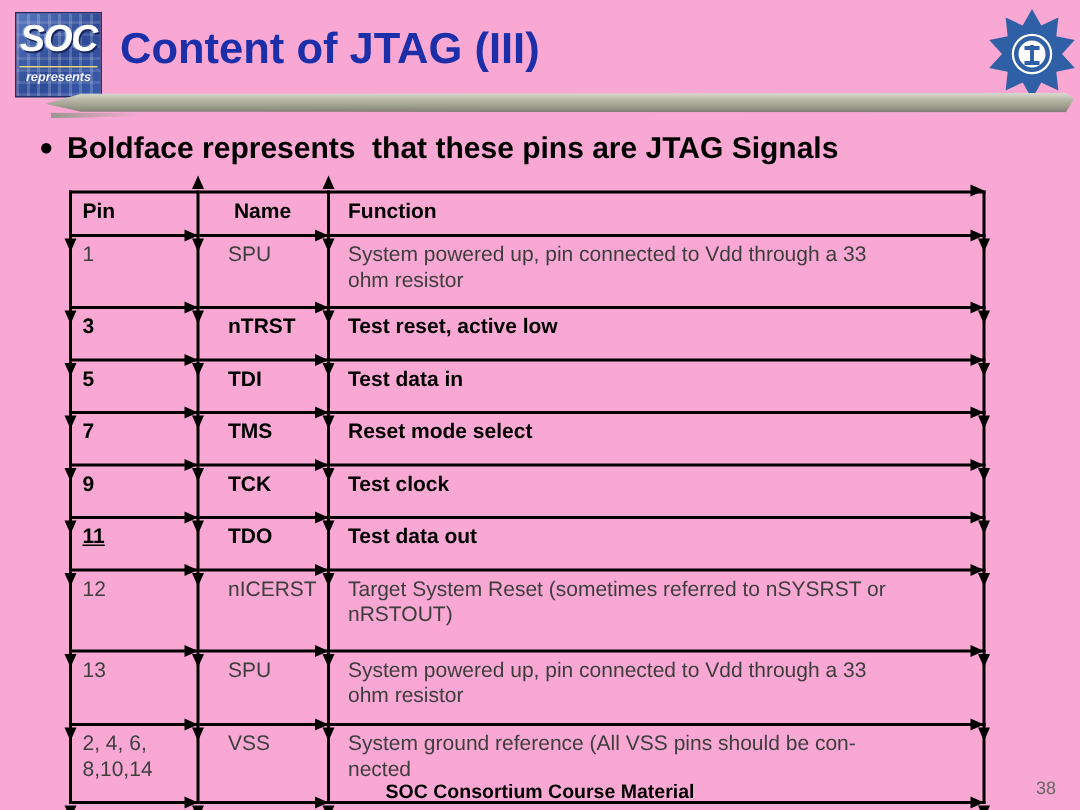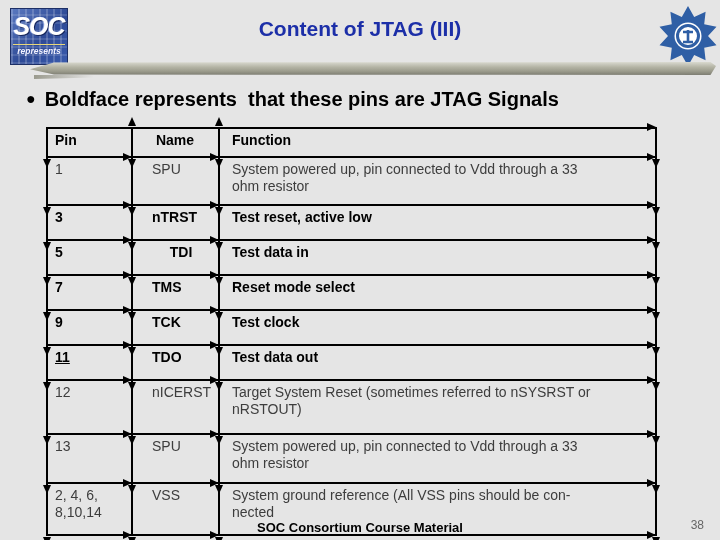--- a/index.html
+++ b/index.html
@@ -1,17 +1,17 @@
 <!DOCTYPE html>
 <html><head>
 <meta charset="utf-8">
 <style>
   html,body{margin:0;padding:0;background:#888;}
   .slide{
-    position:relative;width:720px;height:540px;background:#e5e5e5;
+    position:relative;width:720px;height:540px;background:#f9a8d4;
     font-family:"Liberation Sans", sans-serif;overflow:hidden;
   }
 
   
   .logo-soc{
     position:absolute;left:10px;top:8px;width:58px;height:57px;
     background:
       repeating-linear-gradient(90deg, rgba(255,255,255,.18) 0 2px, transparent 2px 7px),
       repeating-linear-gradient(0deg, rgba(255,255,255,.12) 0 2px, transparent 2px 8px),
       linear-gradient(135deg,#5a79c0 0%,#2e4a96 55%,#3a5bad 100%);
@@ -20,22 +20,22 @@
   }
   .logo-soc .soc-word{
     display:block;font-weight:bold;font-style:italic;font-size:25px;line-height:30px;
     letter-spacing:-1px;margin-top:2px;text-shadow:1px 1px 0 #16265c, -1px 0 0 #8fa6e0;
   }
   .logo-soc .consortium-word{
     display:block;font-size:8.5px;font-weight:bold;font-style:italic;line-height:10px;
     border-top:1px solid #e8d87a;margin:3px 2px 0 2px;padding-top:1px;color:#f2f2ff;
   }
   .page-title{
-    position:absolute;left:80px;right:80px;top:17px;text-align:center;
-    font-size:21px;font-weight:bold;color:#1c2fa8;letter-spacing:0px;white-space:nowrap;
+    position:absolute;left:80px;right:80px;top:17px;
+    font-size:29px;font-weight:bold;color:#1c2fa8;letter-spacing:0px;white-space:nowrap;
   }
   .logo-emblem{position:absolute;right:2px;top:2px;width:60px;height:66px;}
 
   .divider-bar{
     position:absolute;left:30px;top:62px;width:686px;height:13px;
     background:linear-gradient(180deg,#d9d9cf 0%,#b3b3a4 40%,#9c9c8d 70%,#7d7d72 100%);
     clip-path:polygon(0 55%, 3.5% 4%, 99.2% 0%, 100% 30%, 99.2% 100%, 3.5% 96%);
   }
   .divider-bar-shadow{
     position:absolute;left:34px;top:75px;width:60px;height:4px;
@@ -132,21 +132,21 @@
             <td class="c2" style="height: 40px;"><span>System powered up, pin connected to Vdd through a 33
 ohm resistor</span><span class="ar ar-r-br"></span><span class="ar ar-d-br"></span></td>
           </tr>
           <tr class="jtag">
             <td class="c0" style="height: 27px;"><span>3</span><span class="ar ar-r-br"></span><span class="ar ar-d-br"></span><span class="ar ar-d-bl"></span></td>
             <td class="c1" style="height: 27px;"><span>nTRST</span><span class="ar ar-r-br"></span><span class="ar ar-d-br"></span></td>
             <td class="c2" style="height: 27px;"><span>Test reset, active low</span><span class="ar ar-r-br"></span><span class="ar ar-d-br"></span></td>
           </tr>
           <tr class="jtag">
             <td class="c0" style="height: 27px;"><span>5</span><span class="ar ar-r-br"></span><span class="ar ar-d-br"></span><span class="ar ar-d-bl"></span></td>
-            <td class="c1" style="height: 27px; text-align: center;"><span>TDI</span><span class="ar ar-r-br"></span><span class="ar ar-d-br"></span></td>
+            <td class="c1" style="height: 27px;"><span>TDI</span><span class="ar ar-r-br"></span><span class="ar ar-d-br"></span></td>
             <td class="c2" style="height: 27px;"><span>Test data in</span><span class="ar ar-r-br"></span><span class="ar ar-d-br"></span></td>
           </tr>
           <tr class="jtag">
             <td class="c0" style="height: 27px;"><span>7</span><span class="ar ar-r-br"></span><span class="ar ar-d-br"></span><span class="ar ar-d-bl"></span></td>
             <td class="c1" style="height: 27px;"><span>TMS</span><span class="ar ar-r-br"></span><span class="ar ar-d-br"></span></td>
             <td class="c2" style="height: 27px;"><span>Reset mode select</span><span class="ar ar-r-br"></span><span class="ar ar-d-br"></span></td>
           </tr>
           <tr class="jtag">
             <td class="c0" style="height: 27px;"><span>9</span><span class="ar ar-r-br"></span><span class="ar ar-d-br"></span><span class="ar ar-d-bl"></span></td>
             <td class="c1" style="height: 27px;"><span>TCK</span><span class="ar ar-r-br"></span><span class="ar ar-d-br"></span></td>

